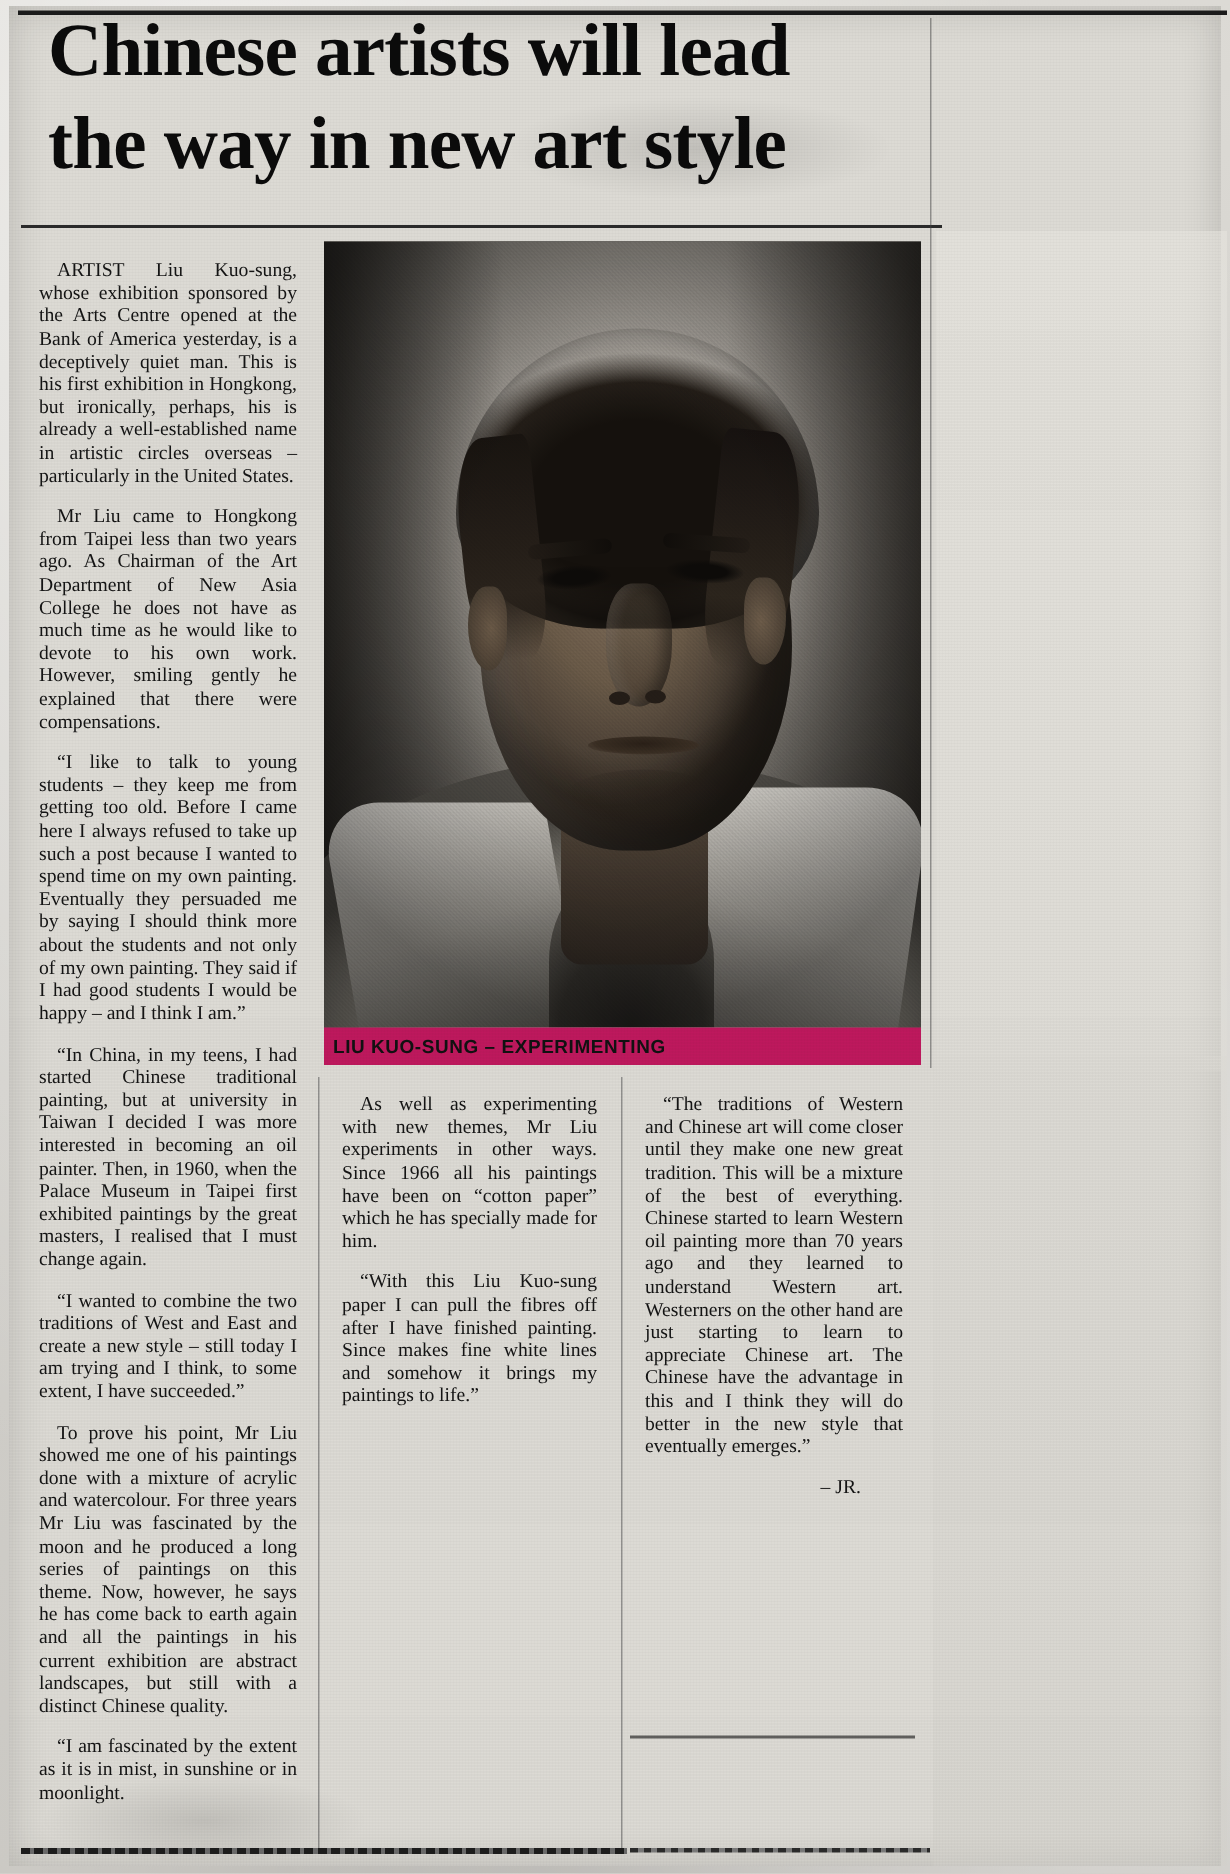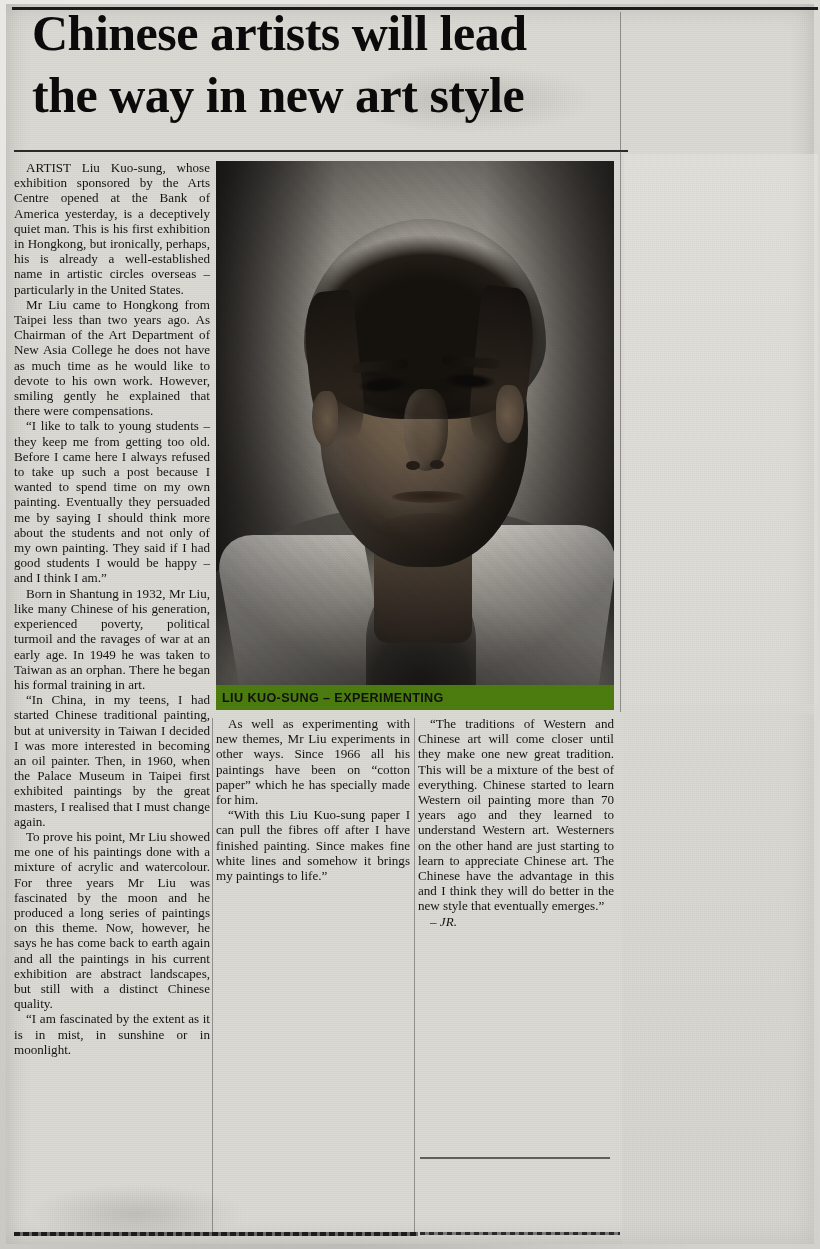--- a/index.html
+++ b/index.html
@@ -103,21 +103,21 @@
   
   .col {
     position: absolute;
     font-size: 13.1px;
     line-height: 15.2px;
     text-align: justify;
     text-justify: inter-word;
     color: #141414;
     hyphens: none;
   }
-  .col p { margin: 0; text-indent: 12px; }
+  .col p { margin: 12px; text-indent: 12px; }
   .col p.first { text-indent: 12px; }
   .col p + p { margin-top: 0px; }
   .lead { font-variant: normal; }
 
   #col1 { left: 8px;  top: 156px; width: 196px; }
   #col2 { left: 210px; top: 712px; width: 194px; }
   #col3 { left: 412px; top: 712px; width: 196px; }
 
   .colrule {
     position: absolute;
@@ -264,21 +264,21 @@
   .photo-grain {
     position:absolute; inset:0; opacity:.35; mix-blend-mode: multiply;
     background-image: repeating-linear-gradient(45deg, rgba(0,0,0,.10) 0 1px, rgba(255,255,255,.08) 1px 2px);
   }
   #caption {
     position: absolute;
     left: 0;
     bottom: 0;
     width: 398px;
     height: 25px;
-    background: #4d7c0f;
+    background: #be185d;
     color: #111;
     font-family: "Liberation Sans", sans-serif;
     font-weight: bold;
     font-size: 12.6px;
     letter-spacing: .4px;
     display: flex;
     align-items: center;
     padding-left: 6px;
     box-sizing: border-box;
   }
@@ -304,23 +304,23 @@
     background: radial-gradient(ellipse at 50% 50%, rgba(0,0,0,.12), rgba(0,0,0,0) 70%);
     pointer-events:none;
   }
   .strike {
     position: absolute;
     height: 1.5px;
     background: rgba(30,30,30,.65);
   }
   .sig {
     display: block;
+    text-align: right;
     text-indent: 0;
     padding-right: 28px;
-    font-style: italic;
   }
 </style>
 </head>
 <body>
 
 <div id="page">
   <div id="clip">
 
     <div class="rule-top"></div>
 
@@ -366,22 +366,22 @@
     </div>
 
     <div class="colrule" id="colrule1"></div>
     <div class="colrule" id="colrule2"></div>
     <div class="colrule" id="colrule3"></div>
 
     <div class="col" id="col1">
       <p class="first lead">ARTIST Liu Kuo-sung, whose exhibition sponsored by the Arts Centre opened at the Bank of America yesterday, is a deceptively quiet man. This is his first exhibition in Hongkong, but ironically, perhaps, his is already a well-established name in artistic circles overseas – particularly in the United States.</p>
       <p>Mr Liu came to Hongkong from Taipei less than two years ago. As Chairman of the Art Department of New Asia College he does not have as much time as he would like to devote to his own work. However, smiling gently he explained that there were compensations.</p>
       <p>“I like to talk to young students – they keep me from getting too old. Before I came here I always refused to take up such a post because I wanted to spend time on my own painting. Eventually they persuaded me by saying I should think more about the students and not only of my own painting. They said if I had good students I would be happy – and I think I am.”</p>
-      <p>Born in Shantung in 1932, Mr Liu, like many Chinese of his generation, experienced poverty, political turmoil and the ravages of war at an early age. In 1949 he was taken to Taiwan as an orphan. There he began his formal training in art.</p>
       <p>“In China, in my teens, I had started Chinese traditional painting, but at university in Taiwan I decided I was more interested in becoming an oil painter. Then, in 1960, when the Palace Museum in Taipei first exhibited paintings by the great masters, I realised that I must change again.</p>
+      <p>“I wanted to combine the two traditions of West and East and create a new style – still today I am trying and I think, to some extent, I have succeeded.”</p>
       <p>To prove his point, Mr Liu showed me one of his paintings done with a mixture of acrylic and watercolour. For three years Mr Liu was fascinated by the moon and he produced a long series of paintings on this theme. Now, however, he says he has come back to earth again and all the paintings in his current exhibition are abstract landscapes, but still with a distinct Chinese quality.</p>
       <p>“I am fascinated by the extent as it is in mist, in sunshine or in moonlight.</p>
     </div>
 
     <div class="col" id="col2">
       <p>As well as experimenting with new themes, Mr Liu experiments in other ways. Since 1966 all his paintings have been on “cotton paper” which he has specially made for him.</p>
       <p>“With this Liu Kuo-sung paper I can pull the fibres off after I have finished painting. Since makes fine white lines and somehow it brings my paintings to life.”</p>
     </div>
 
     <div class="col" id="col3">

